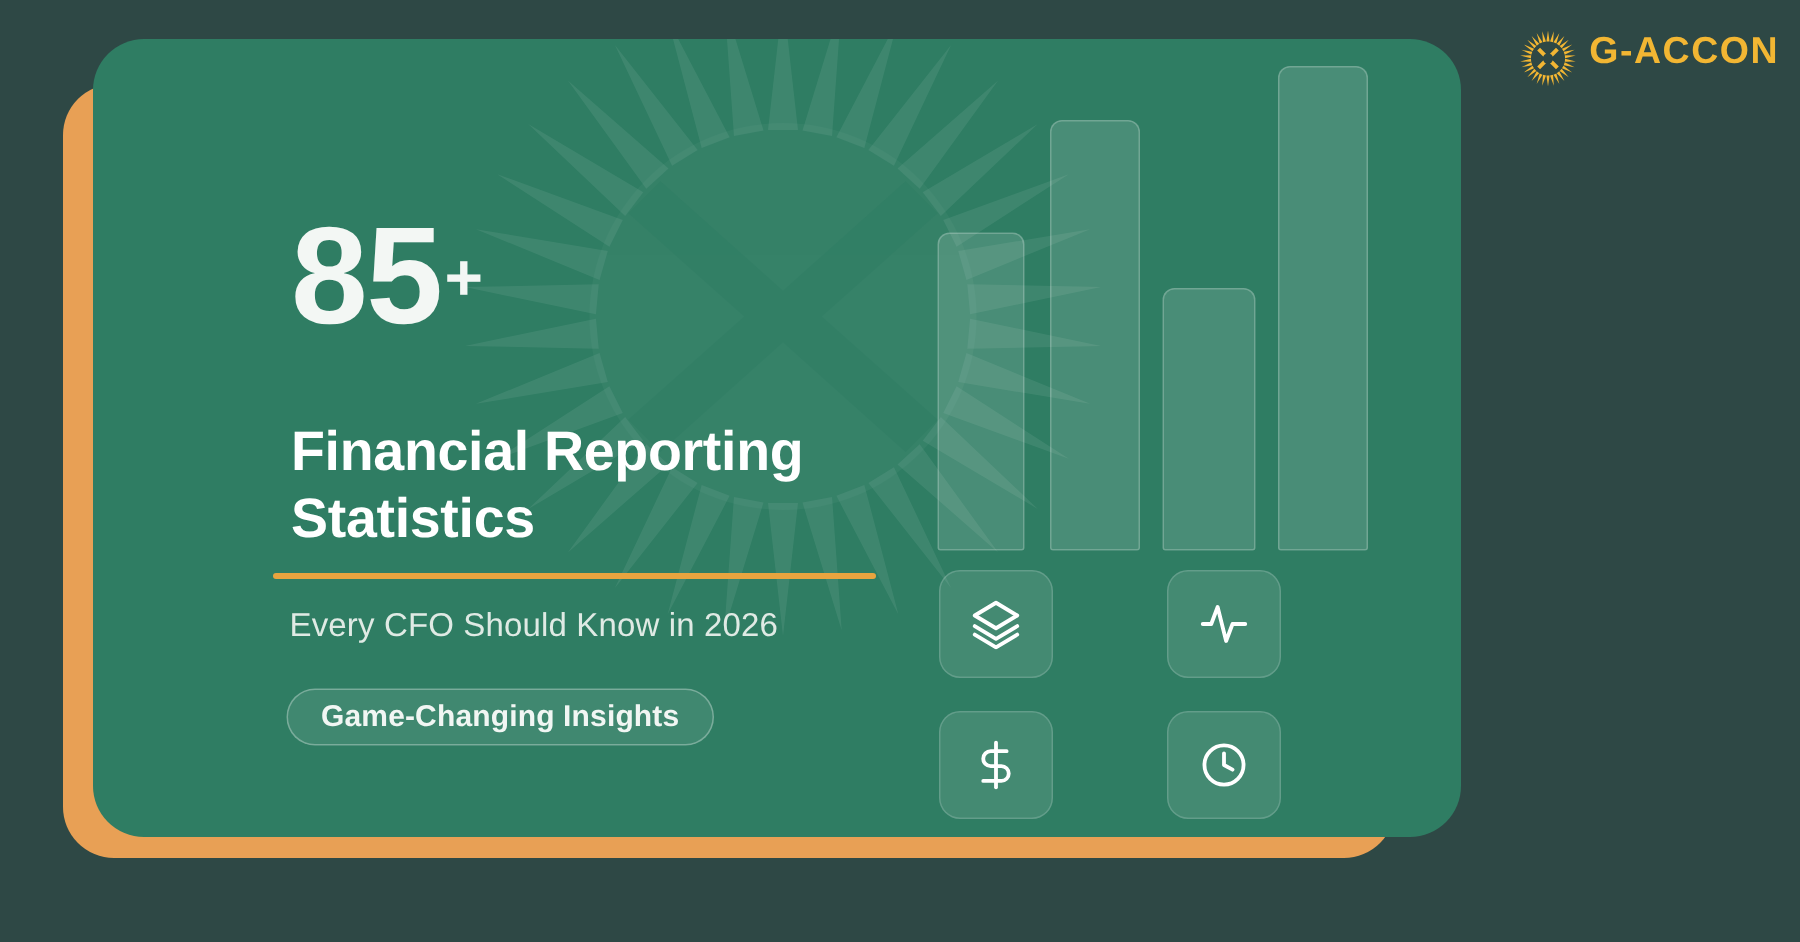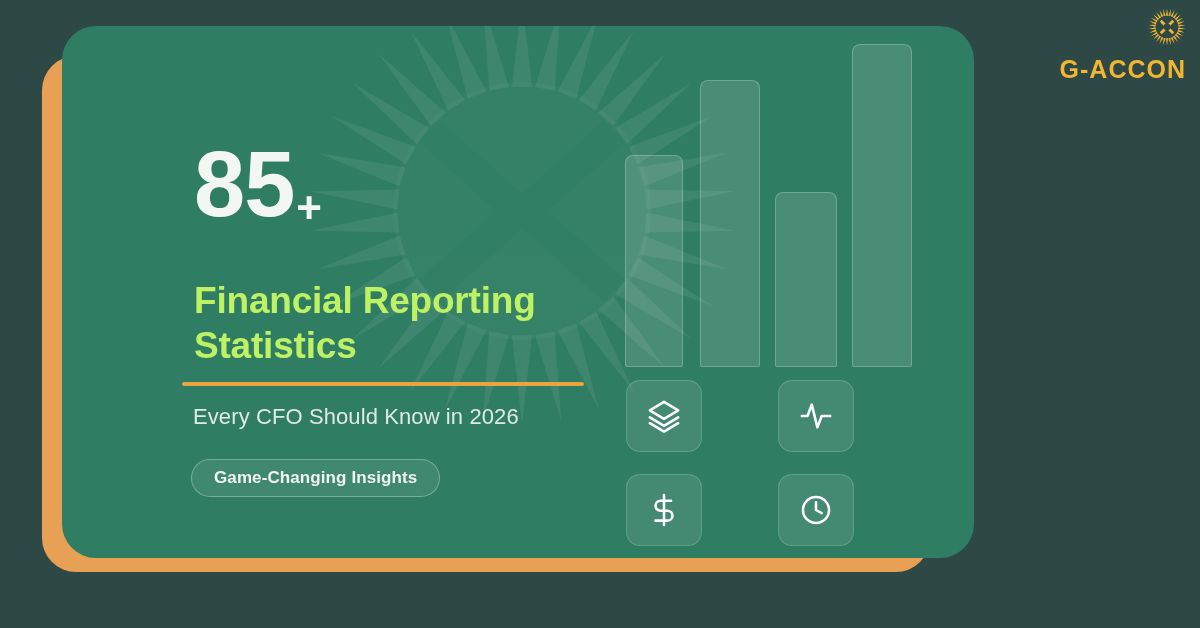--- a/index.html
+++ b/index.html
@@ -7,24 +7,23 @@
   body {
     background:#2e4845;
     font-family:"Liberation Sans", sans-serif;
     overflow:hidden;
     position:relative;
   }
   #stage { position:absolute; inset:0; width:1200px; height:628px; }
 
   
   .brand {
-    position:absolute; top:8px; right:14px;
-    display:flex; align-items:flex-end; gap:9px;
+    position:absolute; top:20px; right:14px;
+    display:flex; align-items:flex-start; gap:9px;
     z-index:40;
-    flex-direction:column;
   }
   .brand-mark { width:38px; height:38px; display:block; }
   .brand-text {
     color:#f2b633;
     font-size:25px;
     font-weight:bold;
     letter-spacing:1.0px;
   }
 
   
@@ -61,34 +60,34 @@
   
   .content { position:absolute; inset:0; z-index:5; }
 
   .big-number {
     position:absolute; left:132px; top:112px;
     color:#f3f7f4;
     font-size:92px;
     font-weight:bold;
     line-height:1;
     letter-spacing:-1px;
-    display:flex; align-items:flex-end;
+    display:flex; align-items:center;
   }
   .big-number .plus {
     font-size:44px;
     line-height:1;
     margin-top:4px;
     margin-left:2px;
     font-weight:bold;
   }
 
   .headline {
     position:absolute; left:132px; top:252px;
     width:430px;
-    color:#bef264;
+    color:#ffffff;
     font-size:37px;
     font-weight:bold;
     line-height:1.22;
     letter-spacing:-0.2px;
   }
 
   .rule {
     position:absolute; left:120px; top:356px;
     width:402px; height:4px;
     background:#e8a43f;
@@ -105,21 +104,21 @@
 
   .pill {
     position:absolute; left:129px; top:433px;
     height:38px;
     padding:0 22px;
     display:inline-flex; align-items:center;
     border:1px solid rgba(255,255,255,.30);
     background:rgba(255,255,255,.085);
     border-radius:19px;
     color:#f1f6f3;
-    font-size:17px;
+    font-size:20px;
     font-weight:bold;
     letter-spacing:.1px;
   }
 
   
   .bars { position:absolute; left:0; top:0; width:912px; height:532px; z-index:4; }
   .bar {
     position:absolute;
     background:rgba(255,255,255,.13);
     border:1px solid rgba(255,255,255,.22);

